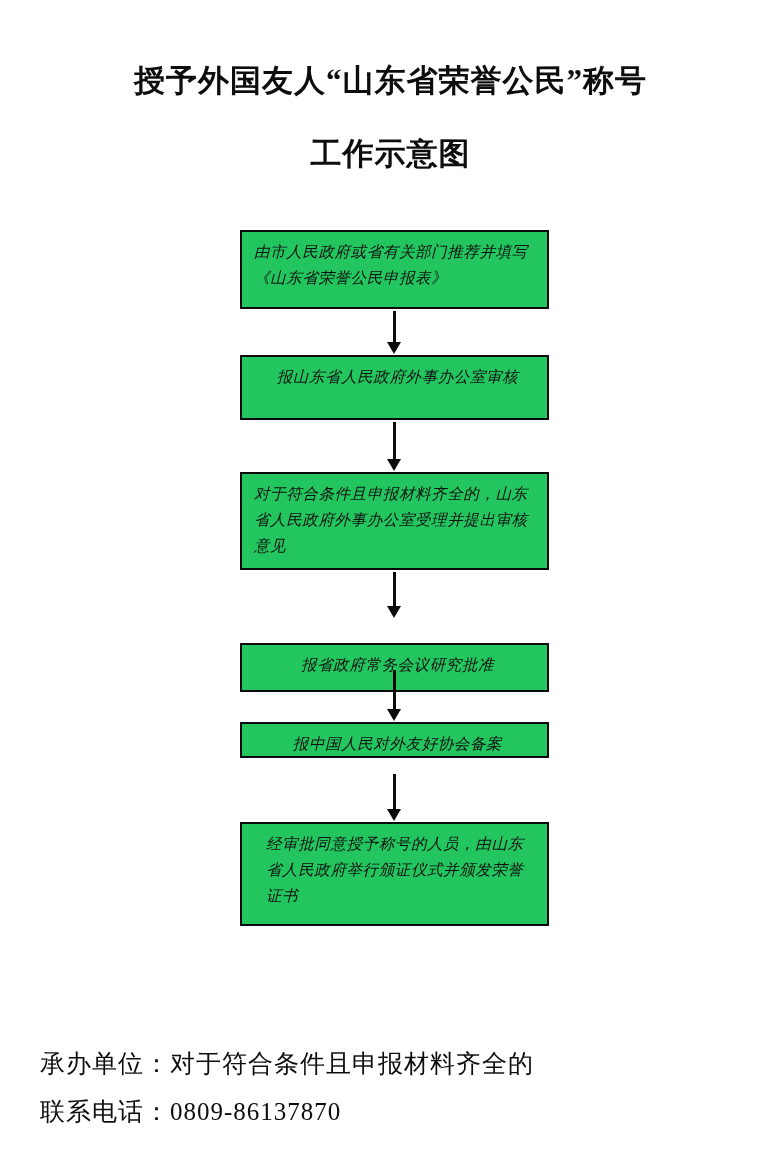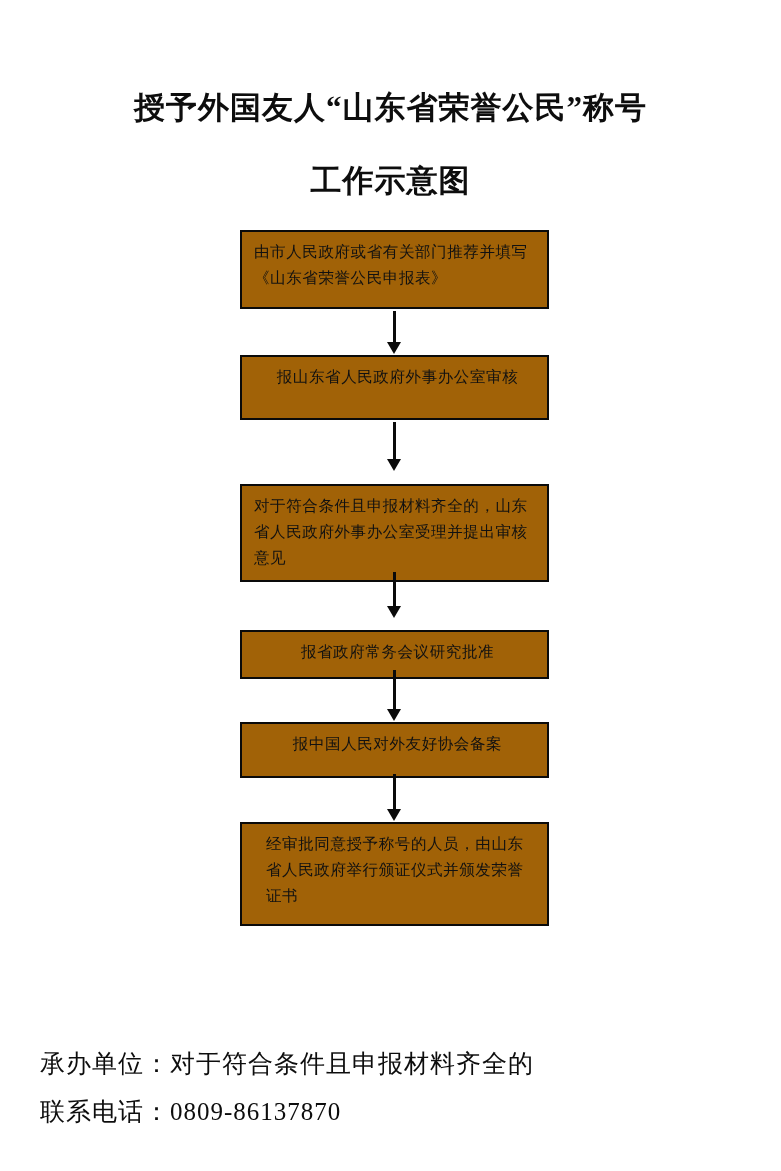--- a/index.html
+++ b/index.html
@@ -22,21 +22,21 @@
     position: absolute;
     left: 0; top: 0;
     width: 781px;
     height: 1171px;
   }
 
   
   .title-block {
     position: absolute;
     left: 0;
-    top: 92px;
+    top: 65px;
     width: 781px;
     text-align: center;
   }
   .title-line {
     font-family: "Liberation Serif", "DejaVu Serif", serif;
     font-weight: bold;
     font-size: 31px;
     line-height: 1.0;
     letter-spacing: 1px;
     color: #0d0d0d;
@@ -52,21 +52,22 @@
     left: 240px;
     top: 0;
     width: 309px;
   }
   .node {
     position: absolute;
     left: 0;
     width: 309px;
     box-sizing: border-box;
     border: 2px solid #0a0a0a;
-    background: #a16207;
+    background: #22c55e;
+    font-style: italic;
   }
   .node-text {
     font-family: "Liberation Sans", "DejaVu Sans", sans-serif;
     font-size: 15.5px;
     line-height: 26px;
     color: #111111;
     letter-spacing: 0.6px;
     padding: 7px 12px 0 12px;
   }
   .node-text.center {
@@ -131,35 +132,35 @@
       <div class="head"></div>
     </div>
 
     <div class="node" style="top:355px; height:65px;">
       <div class="node-text center">报山东省人民政府外事办公室审核</div>
     </div>
     <div class="arrow" style="top:422px; height:38px;">
       <div class="head"></div>
     </div>
 
-    <div class="node" style="top:472px; height:98px;margin-top:12px;">
+    <div class="node" style="top:472px; height:98px;">
       <div class="node-text left">对于符合条件且申报材料齐全的，山东省人民政府外事办公室受理并提出审核意见</div>
     </div>
     <div class="arrow" style="top:572px; height:35px;">
       <div class="head"></div>
     </div>
 
-    <div class="node" style="top:630px; height:49px;">
+    <div class="node" style="top:643px; height:49px;">
       <div class="node-text center">报省政府常务会议研究批准</div>
     </div>
     <div class="arrow" style="top:670px; height:40px;">
       <div class="head"></div>
     </div>
 
-    <div class="node" style="top:722px; height:56px;">
+    <div class="node" style="top:722px; height:36px;">
       <div class="node-text center">报中国人民对外友好协会备案</div>
     </div>
     <div class="arrow" style="top:774px; height:36px;">
       <div class="head"></div>
     </div>
 
     <div class="node" style="top:822px; height:104px;padding-left:12px;">
       <div class="node-text left">经审批同意授予称号的人员，由山东省人民政府举行颁证仪式并颁发荣誉证书</div>
     </div>
 

